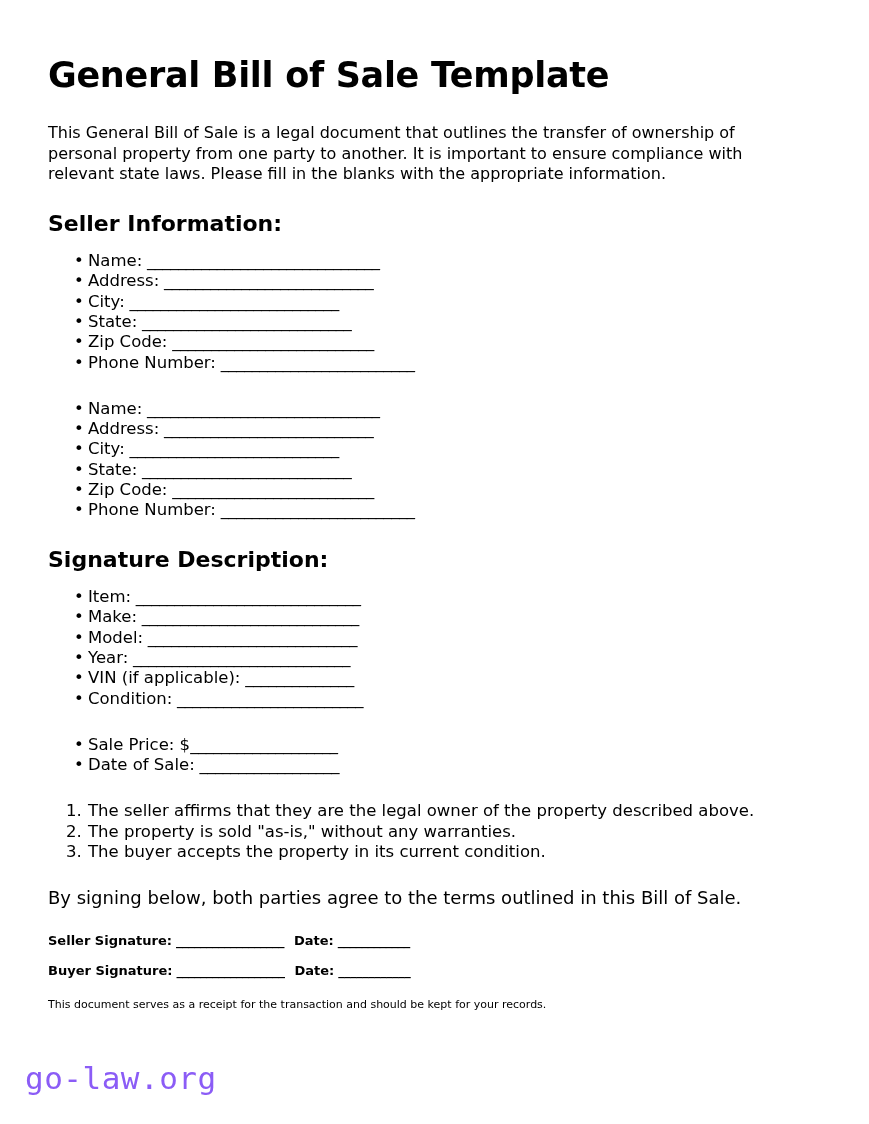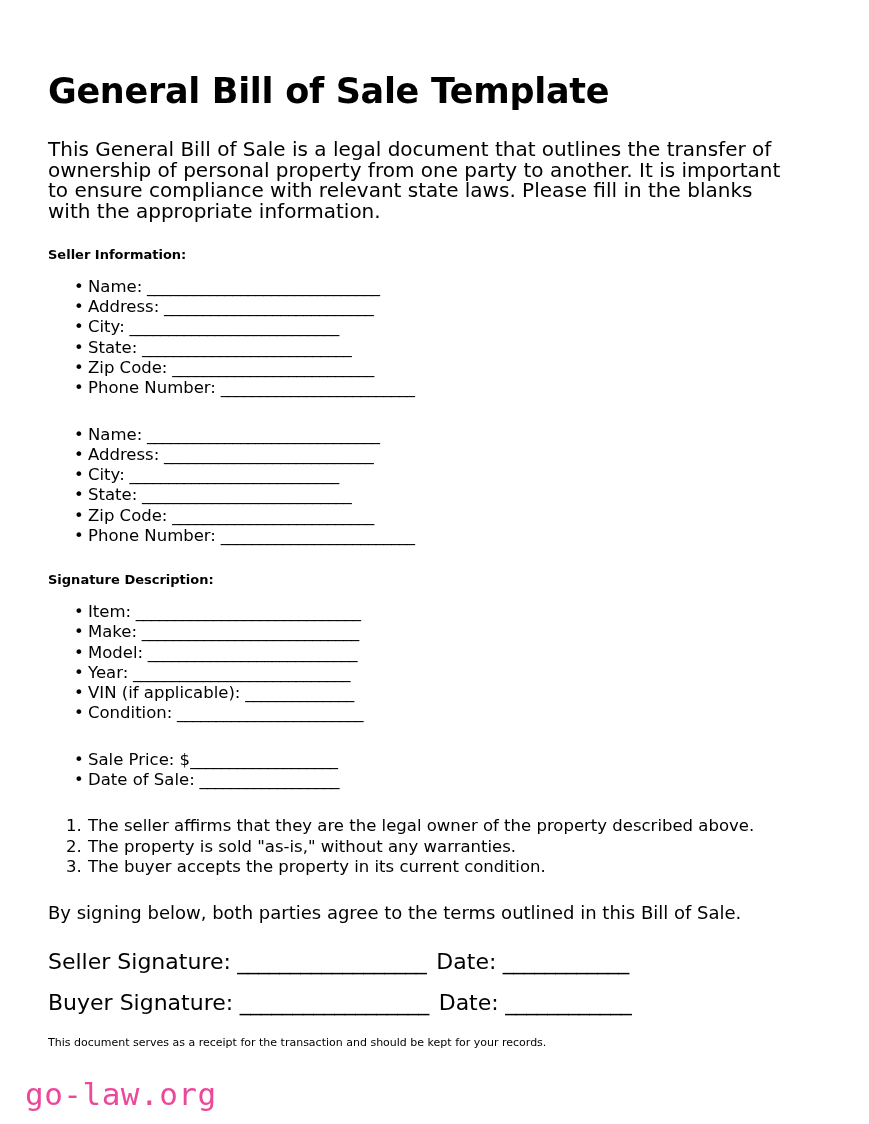--- a/index.html
+++ b/index.html
@@ -10,49 +10,49 @@
   body {
     width: 869px;
     height: 1124px;
     position: relative;
     font-family: "DejaVu Sans", "Liberation Sans", sans-serif;
     color: #000000;
     overflow: hidden;
   }
   .page {
     position: absolute;
-    left: 0; top: 16px;
+    left: 0; top: 0;
     width: 869px;
     height: 1008px;
     background: #ffffff;
   }
   .content {
     position: absolute;
     left: 48px;
     top: 56px;
     width: 773px;
   }
 
   h1.doc-title {
     font-size: 35px;
     font-weight: bold;
     letter-spacing: -0.3px;
     margin: 0 0 28px 0;
     line-height: 1.12;
   }
 
   p.intro {
-    font-size: 20px;
+    font-size: 16px;
     line-height: 20.5px;
     margin: 0 0 26px 0;
     width: 748px;
   }
 
   h2.section-heading {
-    font-size: 13px;
+    font-size: 22px;
     font-weight: bold;
     margin: 0 0 14px 0;
     line-height: 1.2;
   }
 
   ul.field-list, ol.terms-list {
     margin: 0 0 26px 0;
     padding: 0;
     list-style: none;
   }
@@ -83,22 +83,22 @@
     letter-spacing: -0.5px;
   }
 
   p.signing-note {
     font-size: 18px;
     line-height: 20.5px;
     margin: 0 0 24px 0;
   }
 
   .sig-row {
-    font-size: 22px;
-    font-weight: normal;
+    font-size: 13px;
+    font-weight: bold;
     margin: 0 0 14px 0;
     white-space: nowrap;
     line-height: 1.25;
   }
   .sig-row .sig-blank,
   .sig-row .date-blank {
     letter-spacing: -0.5px;
   }
   .sig-row .date-label {
     margin-left: 10px;
@@ -109,21 +109,21 @@
     line-height: 20.5px;
     margin: 16px 0 0 0;
   }
 
   .watermark {
     position: absolute;
     left: 25px;
     top: 1063px;
     font-family: "DejaVu Sans Mono", "Liberation Mono", monospace;
     font-size: 31px;
-    color: #ec4899;
+    color: #8b5cf6;
     letter-spacing: 0.5px;
     line-height: 1;
     white-space: nowrap;
   }
 </style>
 </head>
 <body>
 
 <div class="page">
   <div class="content">

